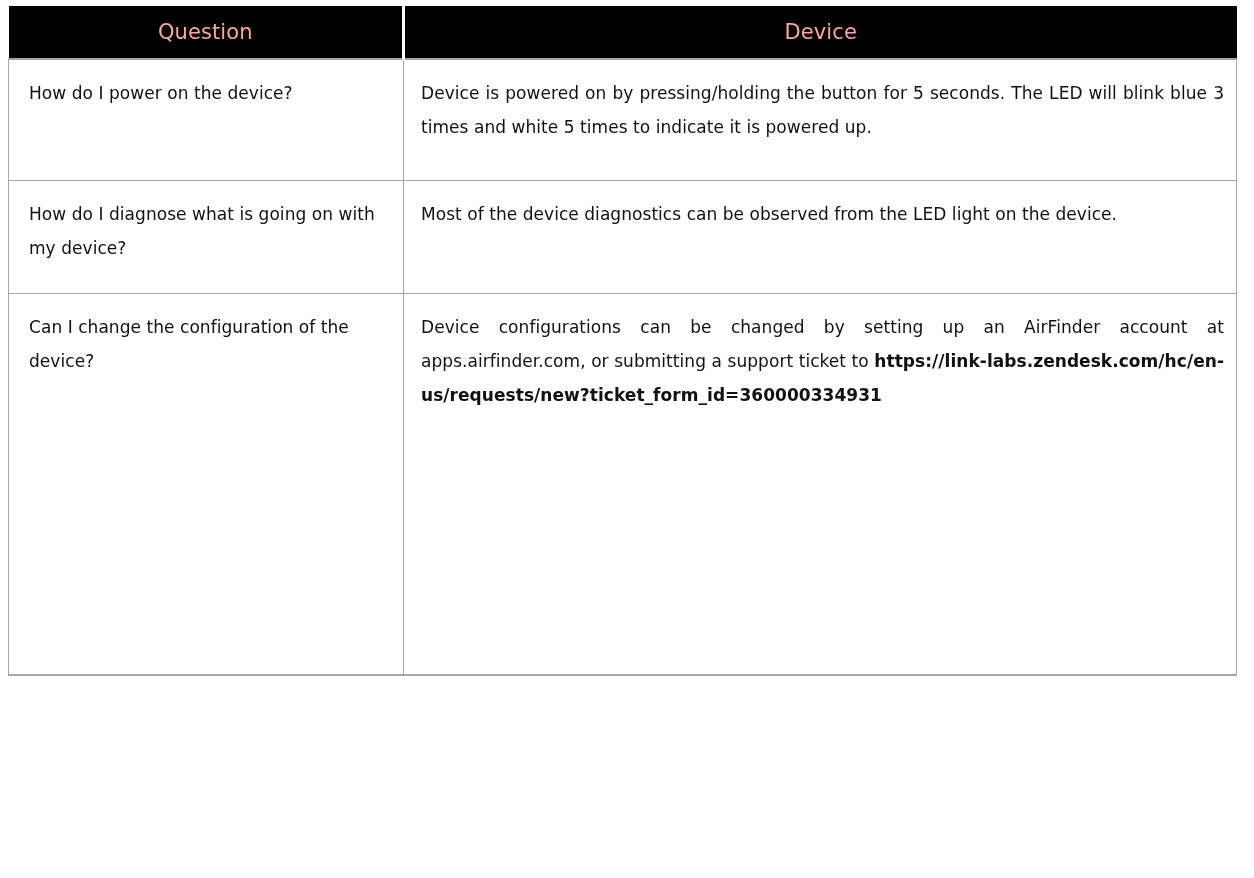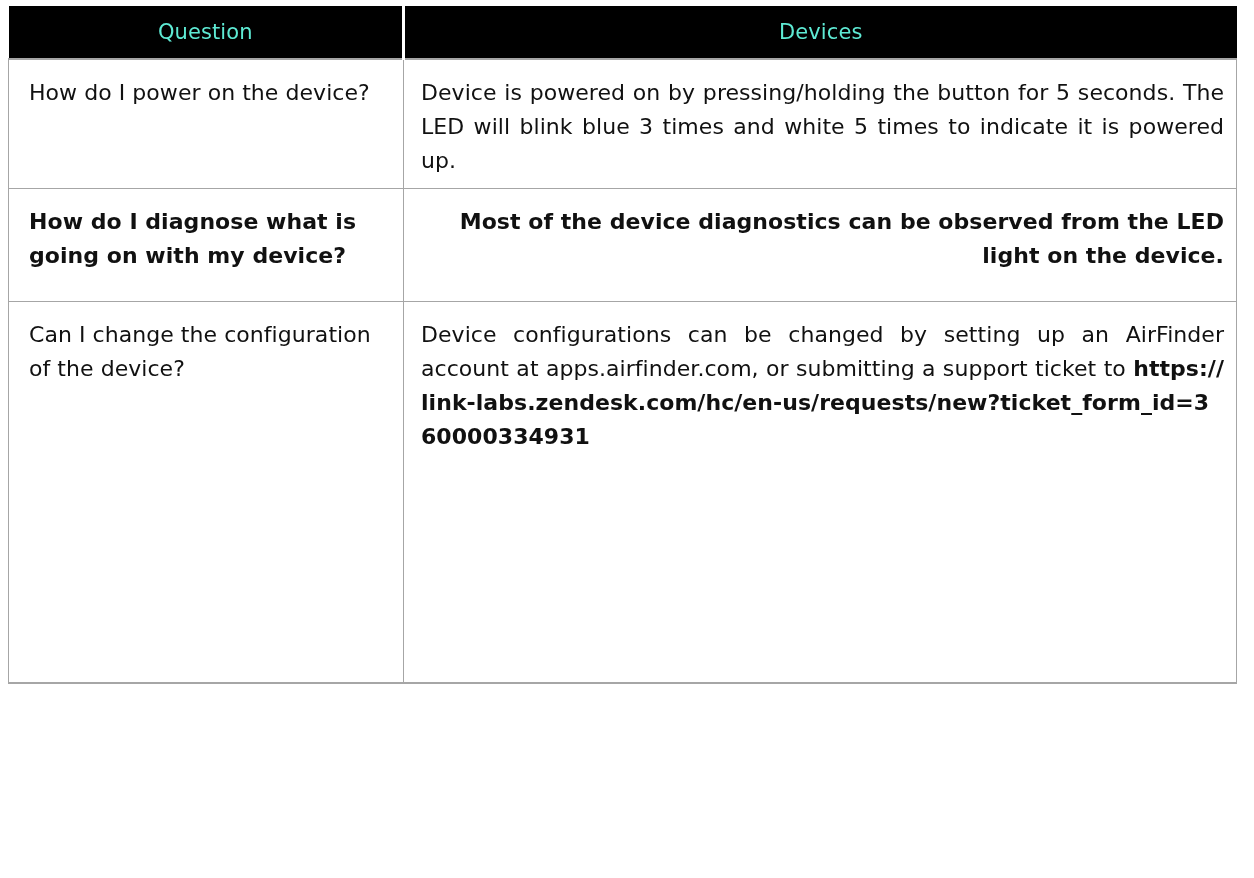--- a/index.html
+++ b/index.html
@@ -30,21 +30,21 @@
     border-collapse: collapse;
     table-layout: fixed;
   }
 
   .faq-table col.col-q { width: 395px; }
   .faq-table col.col-a { width: 833px; }
 
   
   thead th {
     background: #000000;
-    color: #5eead4;
+    color: #fca5a5;
     font-weight: normal;
     font-size: 21px;
     line-height: 1.25;
     vertical-align: middle;
     height: 52px;
     padding: 0;
     border: 0;
     letter-spacing: 0.1px;
   }
   thead th.th-q {
@@ -60,65 +60,65 @@
     border-top: 0;
     vertical-align: top;
     padding: 0;
     background: #ffffff;
   }
   tbody tr td:first-child { border-left: 1px solid #a6a6a6; }
   tbody tr:last-child td { border-bottom: 2px solid #a6a6a6; }
 
   .cell-inner {
     padding: 16px 16px 10px 18px;
-    font-size: 22px;
+    font-size: 17px;
     line-height: 34px;
     color: #111111;
     letter-spacing: 0.05px;
   }
 
   td.q-cell .cell-inner {
     text-align: left;
     padding-left: 20px;
     padding-right: 10px;
   }
   td.a-cell .cell-inner {
     text-align: justify;
     text-justify: inter-word;
     padding-left: 17px;
     padding-right: 12px;
     hyphens: none;
   }
   td.a-cell .cell-inner.nojustify {
-    text-align: right;
+    text-align: left;
   }
 
   
   tr.r0 td { height: 120px; }
-  tr.r1 td { height: 112px; font-weight: bold; }
+  tr.r1 td { height: 112px; }
   tr.r2 td { height: 128px; }
   tr.r3 td { height: 380px; }
 
   .url-line { white-space: pre-wrap; word-break: break-all; font-weight: bold; }
 </style>
 </head>
 <body>
 
 <div class="page">
 
   <table class="faq-table">
     <colgroup>
       <col class="col-q">
       <col class="col-a">
     </colgroup>
 
     <thead>
       <tr>
         <th class="th-q">Question</th>
-        <th class="th-a">Devices</th>
+        <th class="th-a">Device</th>
       </tr>
     </thead>
 
     <tbody>
 
       <tr class="r0">
         <td class="q-cell">
           <div class="cell-inner">How do I power on the device?</div>
         </td>
         <td class="a-cell">

